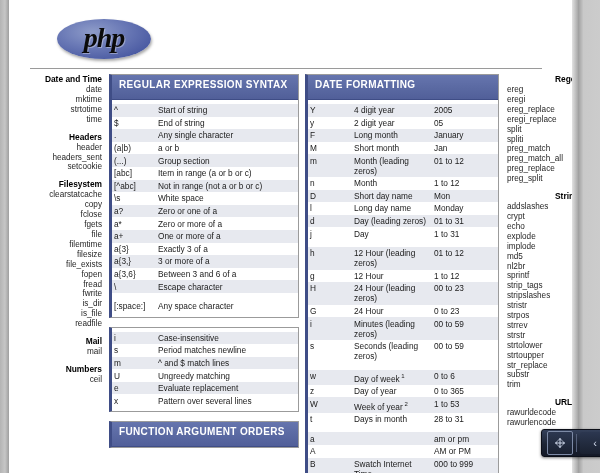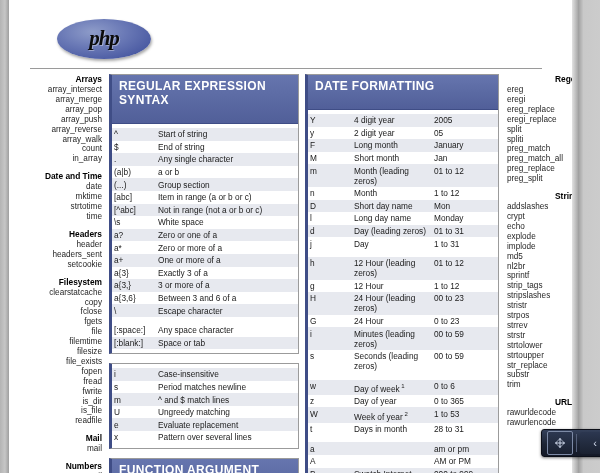--- a/index.html
+++ b/index.html
@@ -69,21 +69,21 @@
   .logo-text {
     position: absolute;
     left: 0; top: 0;
     width: 106px; height: 50px;
     display: flex;
     align-items: center;
     justify-content: center;
     font-family: "Liberation Serif", serif;
     font-style: italic;
     font-weight: bold;
-    font-size: 21px;
+    font-size: 28px;
     letter-spacing: -1px;
     color: #0b0b0b;
     text-shadow: 1px 1px 0 rgba(255,255,255,0.35);
     padding-bottom: 2px;
     box-sizing: border-box;
   }
 
   .top-rule {
     position: absolute;
     left: 21px;
@@ -138,23 +138,23 @@
     border: 1px solid #9b9b9b;
     border-left: 3px solid #3f4d86;
     background: #fff;
     margin-bottom: 9px;
   }
   .block-hd {
     background: #5c6ba6;
     background: linear-gradient(to bottom, #6675ae 0%, #5a69a2 55%, #515f99 100%);
     color: #ffffff;
     font-weight: bold;
-    font-size: 12px;
+    font-size: 10px;
     letter-spacing: 0.35px;
-    padding: 4px 6px 16px 7px;
+    padding: 4px 6px 9px 7px;
     border-bottom: 1px solid #3f4d86;
   }
   .block-body { padding: 4px 0 4px 0; }
 
   table.rows {
     width: 100%;
     border-collapse: collapse;
     font-size: 8.3px;
     color: #1a1a1a;
   }
@@ -229,31 +229,20 @@
     <div class="logo-wrap">
       <div class="logo-ellipse"></div>
       <div class="logo-text">php</div>
     </div>
 
     <div class="top-rule"></div>
 
     <div class="content">
 
       <div class="idx-col">
-        <div class="idx-group">
-          <div class="idx-title">Arrays</div>
-          <div class="idx-fn">array_intersect</div>
-          <div class="idx-fn">array_merge</div>
-          <div class="idx-fn">array_pop</div>
-          <div class="idx-fn">array_push</div>
-          <div class="idx-fn">array_reverse</div>
-          <div class="idx-fn">array_walk</div>
-          <div class="idx-fn">count</div>
-          <div class="idx-fn">in_array</div>
-        </div>
         <div class="idx-group">
           <div class="idx-title">Date and Time</div>
           <div class="idx-fn">date</div>
           <div class="idx-fn">mktime</div>
           <div class="idx-fn">strtotime</div>
           <div class="idx-fn">time</div>
         </div>
         <div class="idx-group">
           <div class="idx-title">Headers</div>
           <div class="idx-fn">header</div>
@@ -354,24 +343,20 @@
                   <tr class="alt">
                     <td class="c-key">\</td>
                     <td class="c-desc">Escape character</td>
                   </tr>
                   <tr class="spacer">
                     <td colspan="2"></td>
                   </tr>
                   <tr>
                     <td class="c-key">[:space:]</td>
                     <td class="c-desc">Any space character</td>
-                  </tr>
-                  <tr class="alt">
-                    <td class="c-key">[:blank:]</td>
-                    <td class="c-desc">Space or tab</td>
                   </tr>
                 </tbody>
               </table>
           </div>
         </div>
 
         <div class="block">
           <div class="block-body">
             <table class="rows">
                 <tbody>

